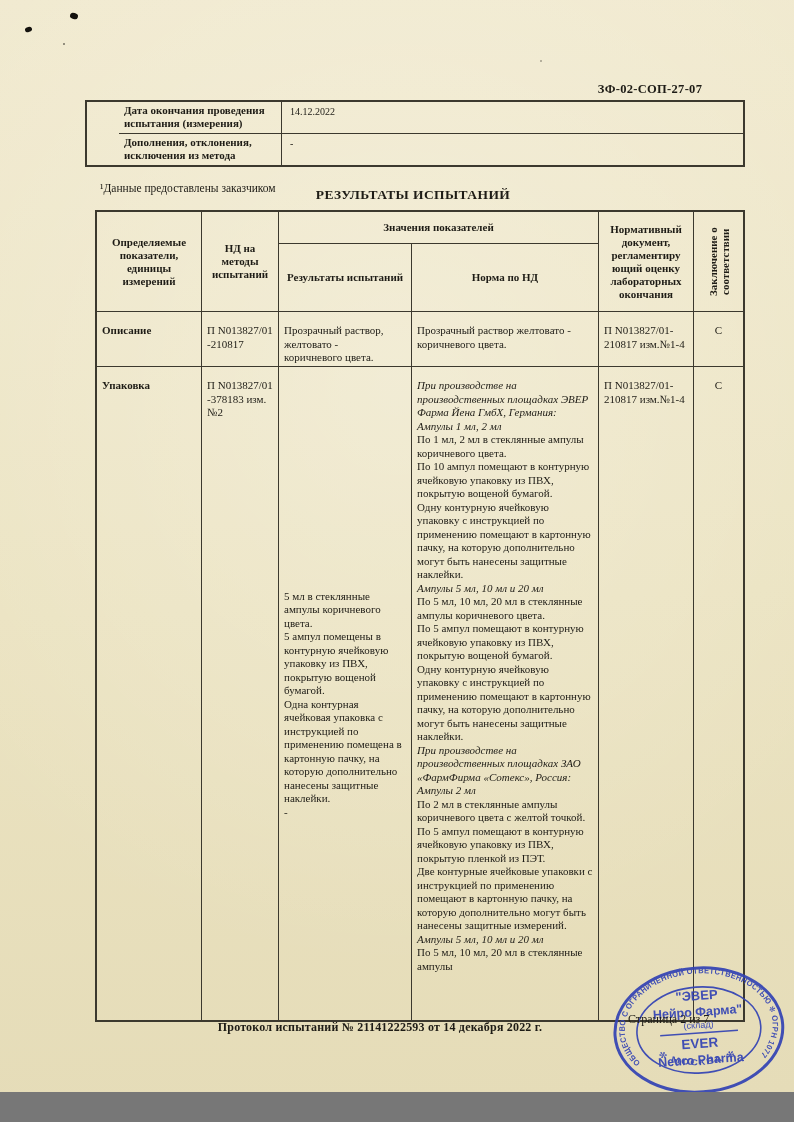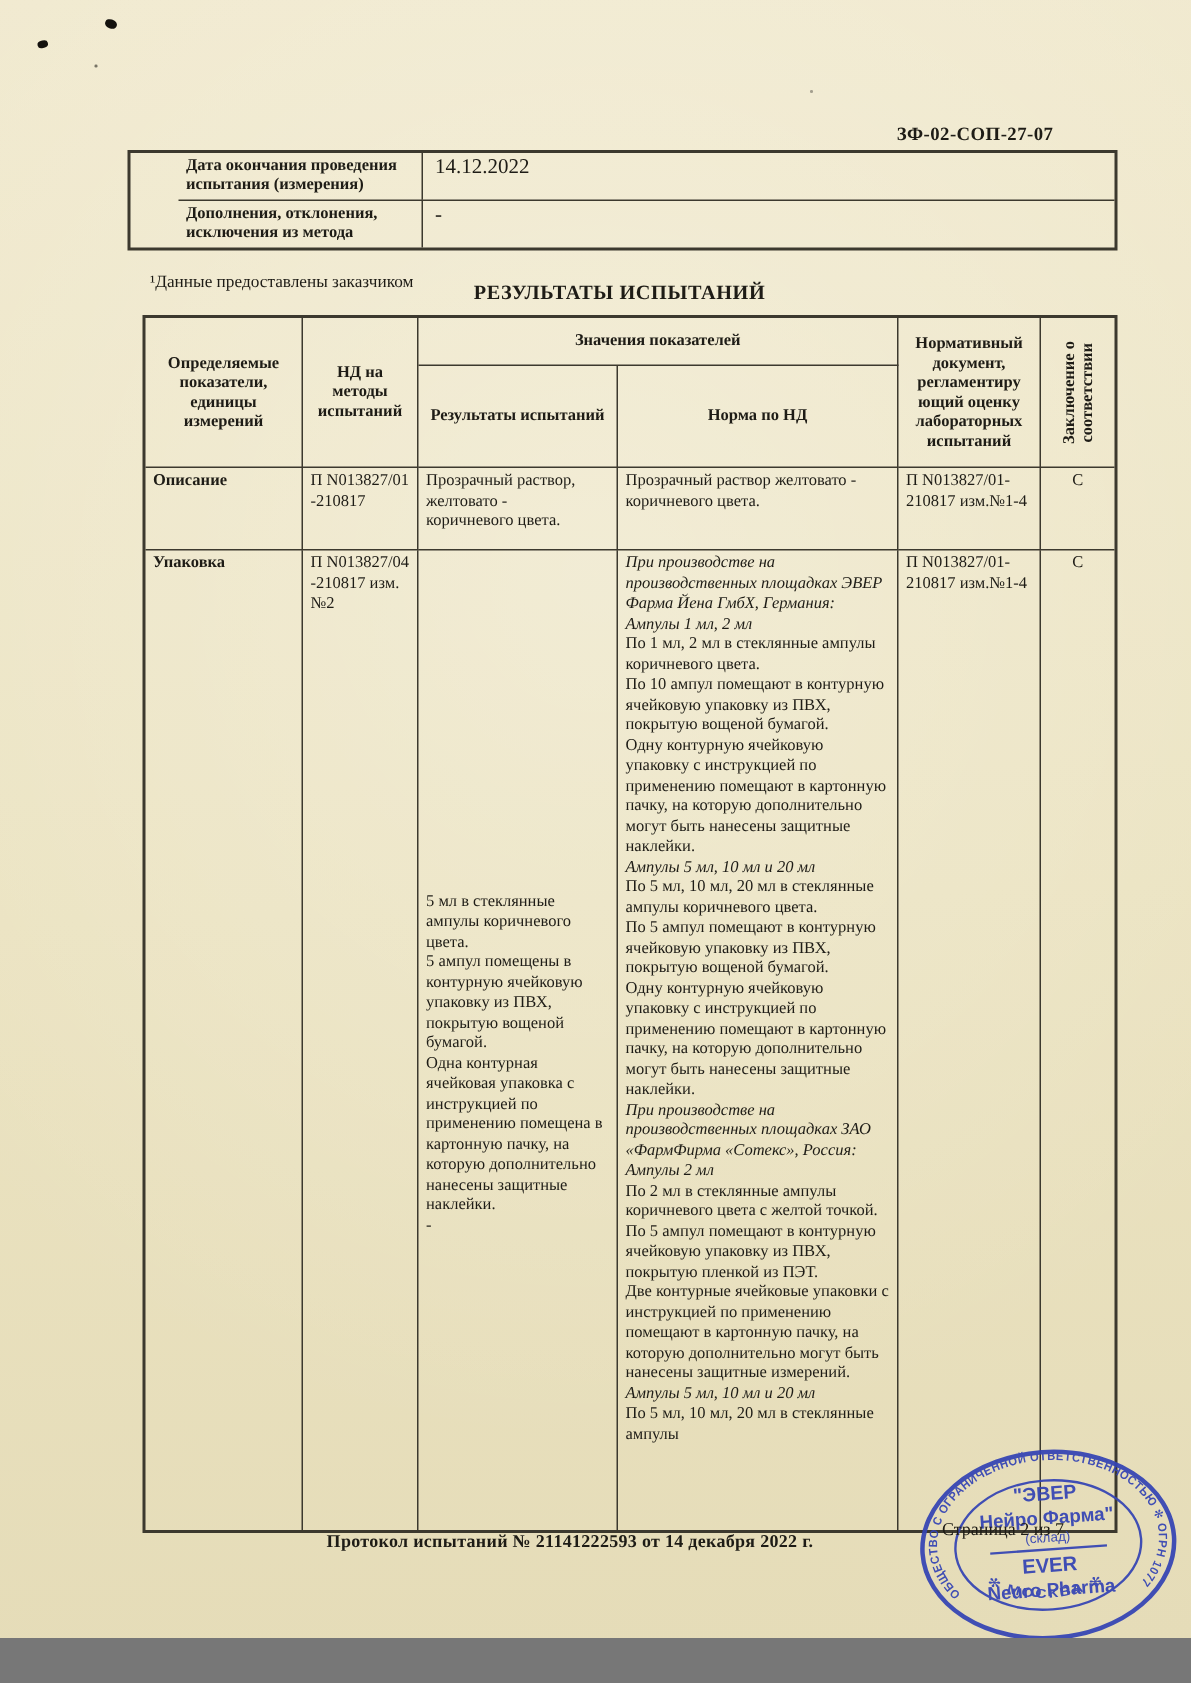--- a/index.html
+++ b/index.html
@@ -26,36 +26,36 @@
 
   .doc-code{position:absolute;left:560px;top:82px;width:180px;text-align:center;
     font-size:12.5px;font-weight:bold;letter-spacing:.3px;}
 
   
   .info-table{position:absolute;left:85px;top:100px;width:656px;border:2px solid var(--line);}
   .irow{display:grid;grid-template-columns:195px 1fr;}
   .irow + .irow .ilabel,.irow + .irow .ivalue{border-top:1.5px solid var(--line);}
   .ilabel{font-weight:bold;font-size:11px;line-height:13px;padding:2px 4px 3px 5px;
     border-right:1.5px solid var(--line);margin-left:32px;}
-  .ivalue{font-size:14px;line-height:13px;padding:3px 4px 3px 8px;}
+  .ivalue{font-size:10px;line-height:13px;padding:3px 4px 3px 8px;}
 
   .footnote{position:absolute;left:100px;top:182px;font-size:11.5px;}
   .title{position:absolute;left:85px;top:187px;width:656px;text-align:center;
     font-size:13.5px;font-weight:bold;letter-spacing:.4px;}
 
   
   .rtable{
     position:absolute;left:95px;top:210px;width:646px;height:808px;
     display:grid;
     grid-template-columns:105px 77px 133px 187px 95px 49px;
     grid-template-rows:32px 68px 55px 653px;
     border:2px solid var(--line);
     font-size:11px;line-height:13.5px;
   }
-  .cell{padding:2px 5px;box-sizing:border-box;overflow:hidden;}
+  .cell{padding:12px 5px;box-sizing:border-box;overflow:hidden;}
   .br{border-right:1.5px solid var(--line);}
   .bb{border-bottom:1.5px solid var(--line);}
   .hd{font-weight:bold;text-align:center;display:flex;align-items:center;justify-content:center;line-height:13px;}
   .h-params{grid-column:1;grid-row:1/3;}
   .h-nd{grid-column:2;grid-row:1/3;}
   .h-group{grid-column:3/5;grid-row:1;}
   .h-results{grid-column:3;grid-row:2;}
   .h-norm{grid-column:4;grid-row:2;}
   .h-doc{grid-column:5;grid-row:1/3;padding:2px 3px;}
   .h-concl{grid-column:6;grid-row:1/3;}
@@ -101,36 +101,36 @@
   <div class="footnote">¹Данные предоставлены заказчиком</div>
   <div class="title">РЕЗУЛЬТАТЫ ИСПЫТАНИЙ</div>
 
   <div class="rtable">
 
     <div class="cell hd br bb h-nd">НД на методы испытаний</div>
     <div class="cell hd br bb h-params">Определяемые показатели, единицы измерений</div>
     <div class="cell hd br bb h-group">Значения показателей</div>
     <div class="cell hd br bb h-results">Результаты испытаний</div>
     <div class="cell hd br bb h-norm">Норма по НД</div>
-    <div class="cell hd br bb h-doc">Нормативный документ, регламентиру ющий оценку лабораторных испытаний</div>
+    <div class="cell hd br bb h-doc">Нормативный документ, регламентиру ющий оценку лабораторных окончания</div>
     <div class="cell hd bb h-concl">
       <span class="vert">Заключение о соответствии</span>
     </div>
 
     <div class="cell br bb bold">Описание</div>
     <div class="cell br bb">П N013827/01 -210817</div>
     <div class="cell br bb pre">Прозрачный раствор,
 желтовато -
 коричневого цвета.</div>
     <div class="cell br bb">Прозрачный раствор желтовато - коричневого цвета.</div>
     <div class="cell br bb">П N013827/01-210817 изм.№1-4</div>
     <div class="cell bb c-center">С</div>
 
     <div class="cell br bold">Упаковка</div>
-    <div class="cell br">П N013827/04 -210817 изм.№2</div>
+    <div class="cell br">П N013827/01 -378183 изм.№2</div>
     <div class="cell br pre res2">5 мл в стеклянные ампулы коричневого цвета.
 5 ампул помещены в контурную ячейковую упаковку из ПВХ, покрытую вощеной бумагой.
 Одна контурная ячейковая упаковка с инструкцией по применению помещена в картонную пачку, на которую дополнительно нанесены защитные наклейки.
 -</div>
     <div class="cell br">
       <div class="norm-seg bi">При производстве на производственных площадках ЭВЕР Фарма Йена ГмбХ, Германия:</div>
       <div class="norm-seg bi">Ампулы 1 мл, 2 мл</div>
       <div class="norm-seg">По 1 мл, 2 мл в стеклянные ампулы коричневого цвета.</div>
       <div class="norm-seg">По 10 ампул помещают в контурную ячейковую упаковку из ПВХ, покрытую вощеной бумагой.</div>
       <div class="norm-seg">Одну контурную ячейковую упаковку с инструкцией по применению помещают в картонную пачку, на которую дополнительно могут быть нанесены защитные наклейки.</div>

